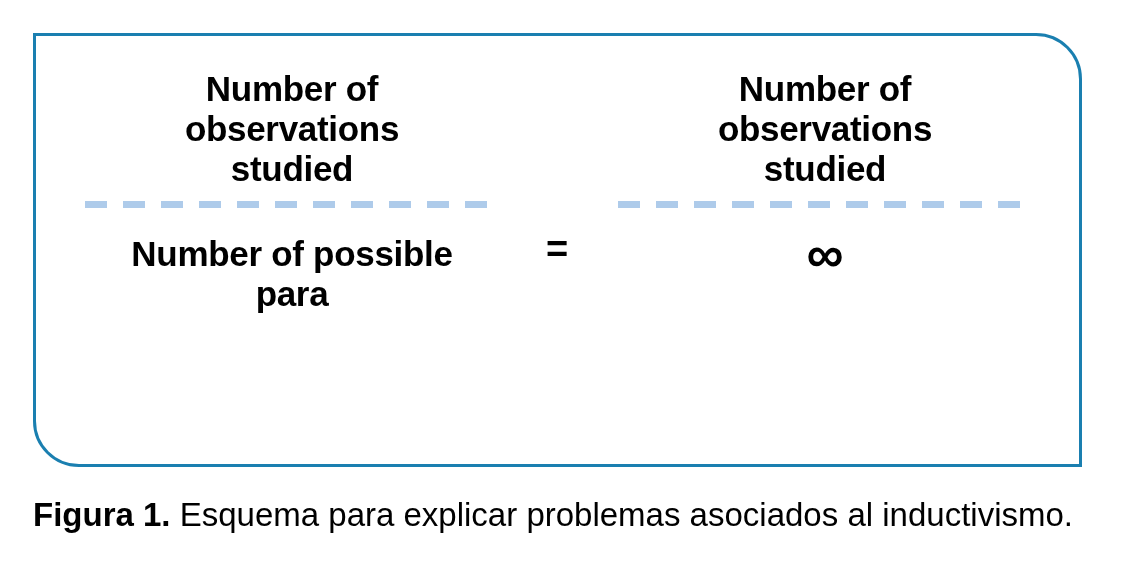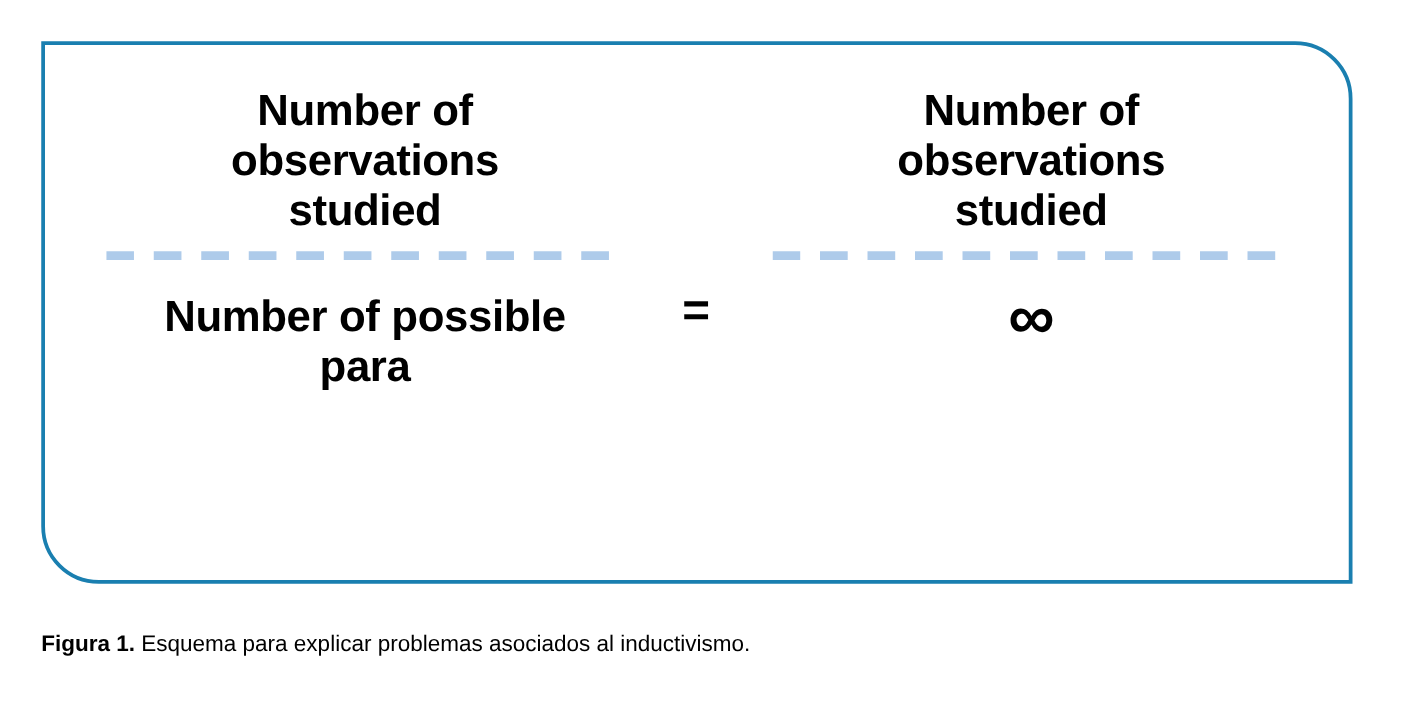--- a/index.html
+++ b/index.html
@@ -103,21 +103,21 @@
     width: 50px;
     text-align: center;
   }
 
   
   .caption {
     position: absolute;
     left: 33px;
     top: 498px;
     width: 1060px;
-    font-size: 18px;
+    font-size: 33px;
     line-height: 34px;
     color: #000000;
     white-space: nowrap;
   }
   .caption .label { font-weight: bold; }
   .caption .text  { font-weight: normal; }
 </style>
 </head>
 <body>
 

